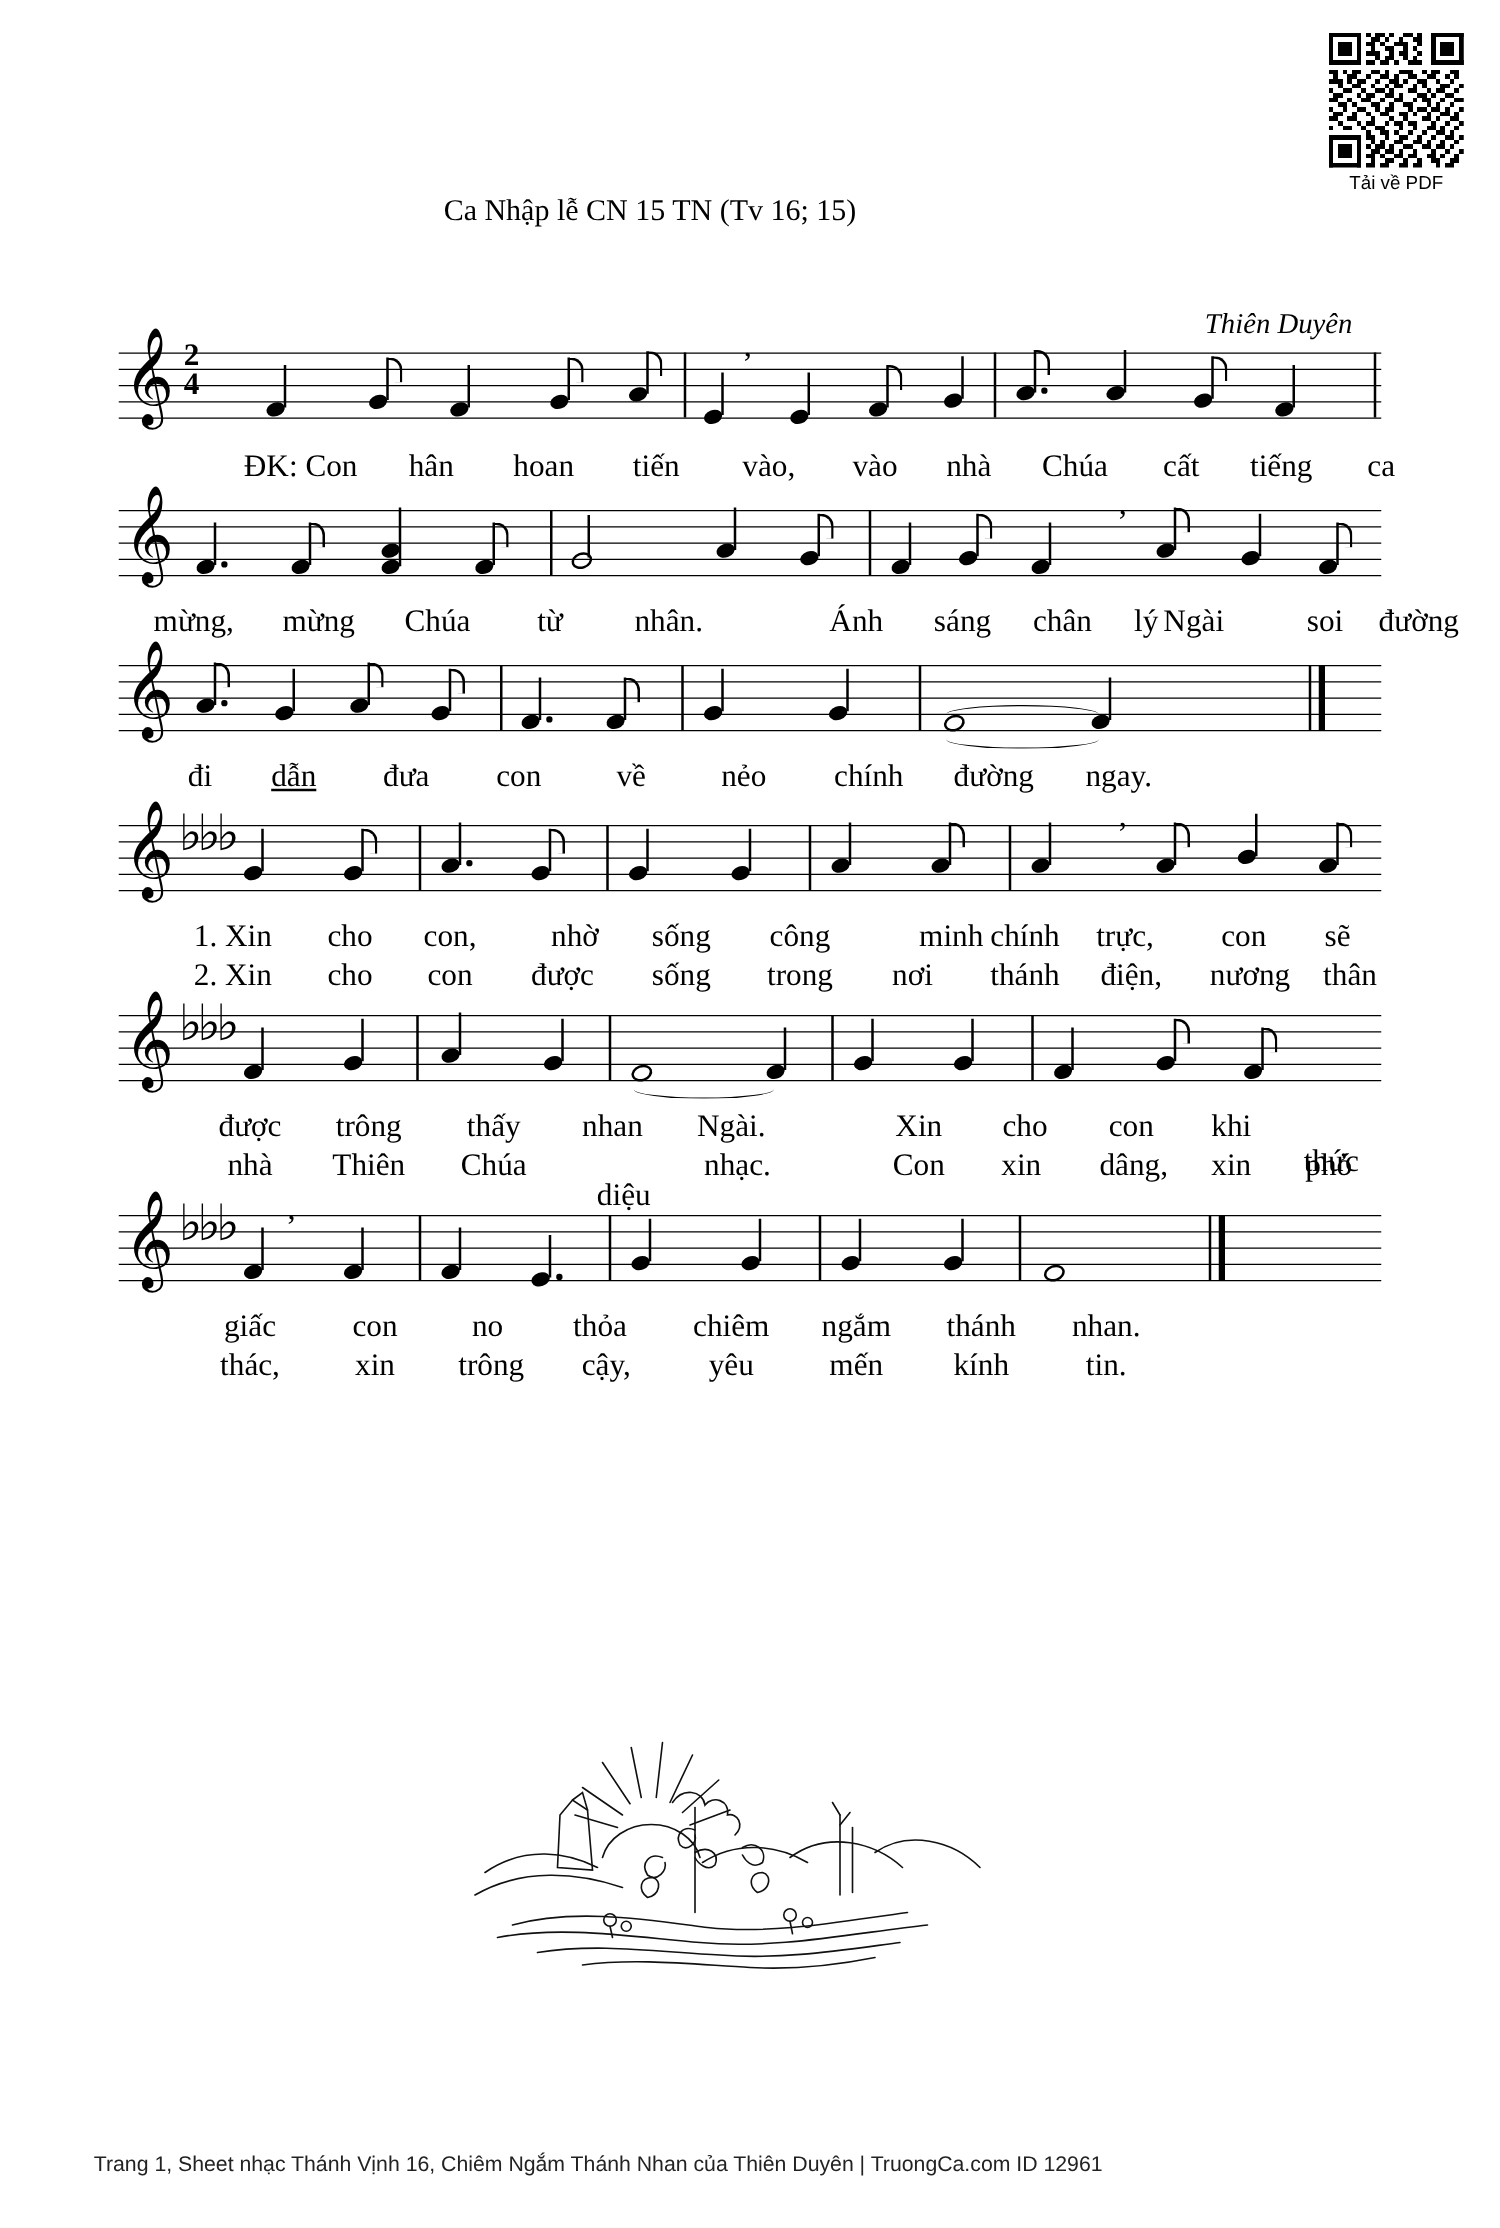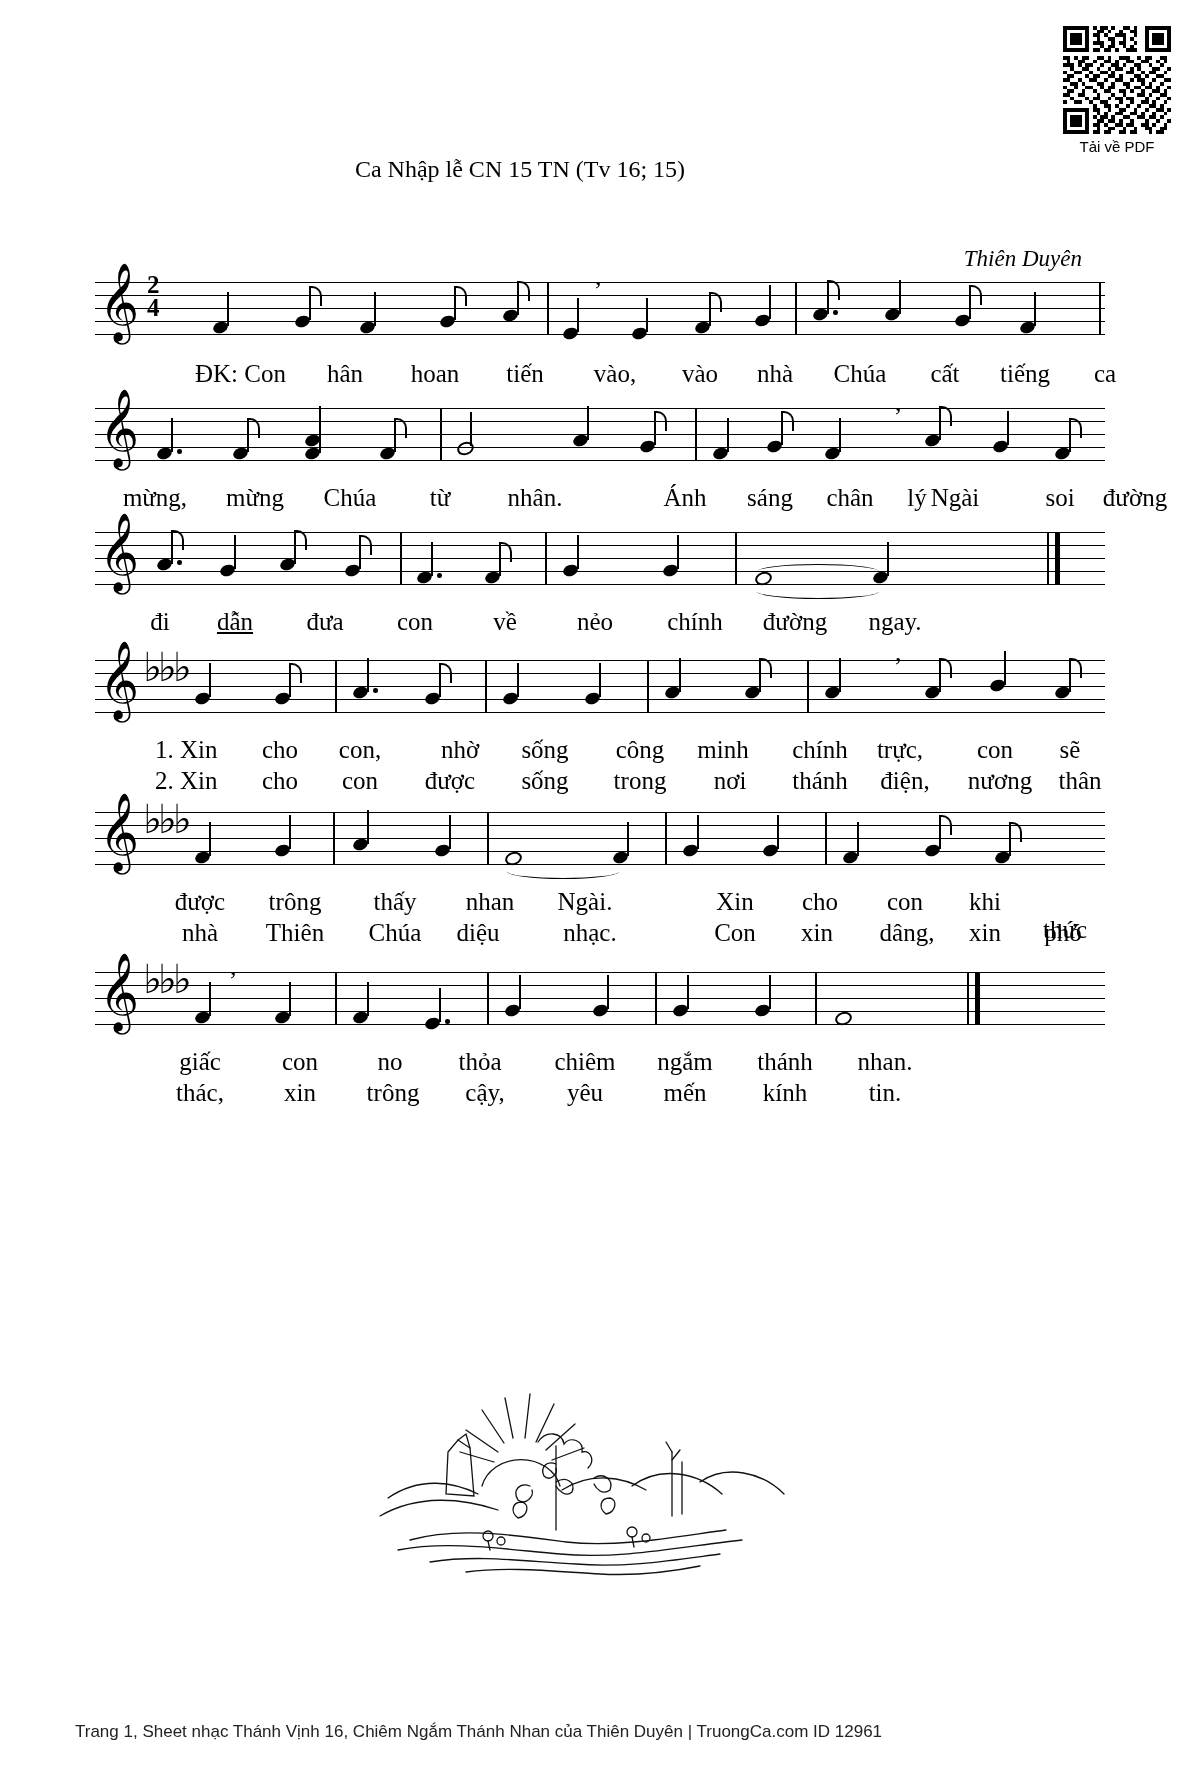--- a/index.html
+++ b/index.html
@@ -701,21 +701,21 @@
       <div class="flag" style="left:975px; top:-2px;"></div>
     </div>
   </div>
   <div class="lyrics" style="top:736px;">
     <span class="w lead" style="left:60px;">1. Xin</span>
     <span class="w" style="left:185px;">cho</span>
     <span class="w" style="left:265px;">con,</span>
     <span class="w" style="left:365px;">nhờ</span>
     <span class="w" style="left:450px;">sống</span>
     <span class="w" style="left:545px;">công</span>
-    <span class="w" style="left:628px;">minh</span>
+    <span class="w" style="left:666px;">minh</span>
     <span class="w" style="left:725px;">chính</span>
     <span class="w" style="left:805px;">trực,</span>
     <span class="w" style="left:900px;">con</span>
     <span class="w" style="left:975px;">sẽ</span>
   </div>
   <div class="lyrics" style="top:767px;">
     <span class="w lead" style="left:60px;">2. Xin</span>
     <span class="w" style="left:185px;">cho</span>
     <span class="w" style="left:265px;">con</span>
     <span class="w" style="left:355px;">được</span>
@@ -781,21 +781,21 @@
     <span class="w" style="left:640px;">Xin</span>
     <span class="w" style="left:725px;">cho</span>
     <span class="w" style="left:810px;">con</span>
     <span class="w" style="left:890px;">khi</span>
     <span class="w" style="left:970px;margin-top:28px;">thức</span>
   </div>
   <div class="lyrics" style="top:919px;">
     <span class="w" style="left:105px;">nhà</span>
     <span class="w" style="left:200px;">Thiên</span>
     <span class="w" style="left:300px;">Chúa</span>
-    <span class="w" style="left:383px;">diệu</span>
+    <span class="w" style="left:404px;margin-top:24px;">diệu</span>
     <span class="w" style="left:495px;">nhạc.</span>
     <span class="w" style="left:640px;">Con</span>
     <span class="w" style="left:722px;">xin</span>
     <span class="w" style="left:812px;">dâng,</span>
     <span class="w" style="left:890px;">xin</span>
     <span class="w" style="left:968px;">phó</span>
   </div>
 
   <div class="system" style="top:972px;">
     <div class="staff">

